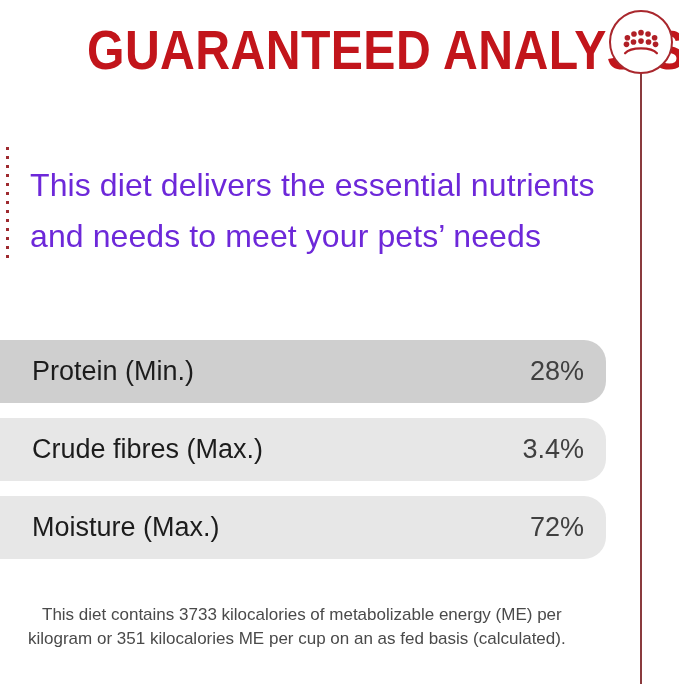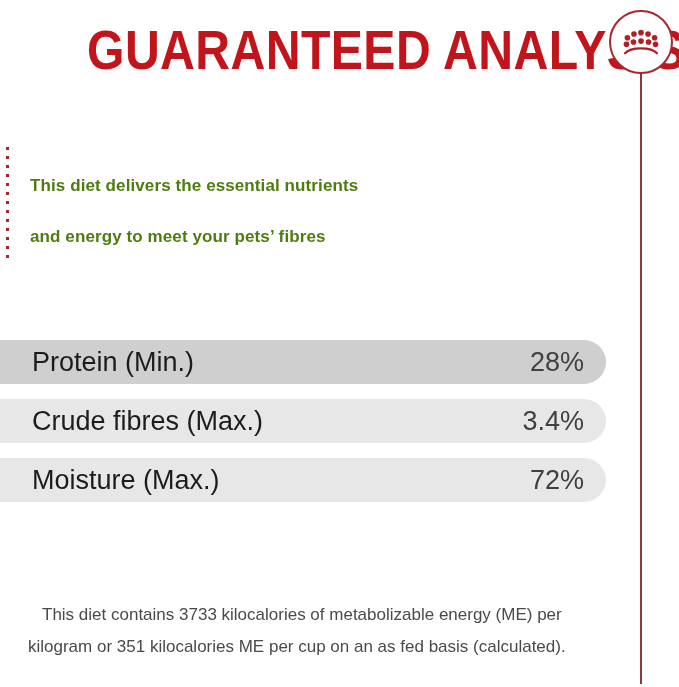--- a/index.html
+++ b/index.html
@@ -79,37 +79,37 @@
     background-size: 3px 9px;
     background-repeat: repeat-y;
   }
 
   
   .intro {
     position: absolute;
     left: 30px;
     top: 160px;
     width: 580px;
-    font-size: 17px;
+    font-size: 32px;
     line-height: 51px;
-    color: #4d7c0f;
-    font-weight: 700;
+    color: #6d28d9;
+    font-weight: 400;
     letter-spacing: 0.1px;
   }
 
   
   .rows {
     position: absolute;
     left: 0px;
     top: 340px;
     width: 606px;
   }
   .row {
     position: relative;
-    height: 44px;
+    height: 63px;
     margin-bottom: 15px;
     border-radius: 0 22px 22px 0;
     display: flex;
     align-items: center;
     box-sizing: border-box;
     padding: 0 22px 0 32px;
   }
   .row.dark  { background: #cfcfcf; }
   .row.light { background: #e7e7e7; }
 
@@ -134,21 +134,21 @@
     position: absolute;
     left: 28px;
     top: 603px;
     width: 578px;
     font-size: 17px;
     line-height: 24px;
     color: #4a4a4a;
     text-align: left;
   }
   .footer .l1 { display: block; padding-left: 14px; }
-  .footer .l2 { display: block; margin-top: 8px; }
+  .footer .l2 { display: block; }
 </style>
 </head>
 <body>
 
 <div class="page">
 
   <div class="right-rule"></div>
 
   <div class="logo-circle">
     <svg viewBox="0 0 64 64" xmlns="http://www.w3.org/2000/svg" aria-hidden="true">
@@ -170,21 +170,21 @@
       <path d="M15 44 C 21 37, 43 37, 49 44" fill="none" stroke="#b01f26" stroke-width="2.4" stroke-linecap="round"></path>
     </svg>
   </div>
 
   <div class="title">GUARANTEED ANALYSIS</div>
 
   <div class="dot-rule"></div>
 
   <div class="intro">
     <div>This diet delivers the essential nutrients</div>
-    <div>and energy to meet your pets’ fibres</div>
+    <div>and needs to meet your pets’ needs</div>
   </div>
 
   <div class="rows">
 
     <div class="row dark">
       <span class="row-label">Protein (Min.)</span>
       <span class="row-value">28%</span>
     </div>
 
     <div class="row light">

